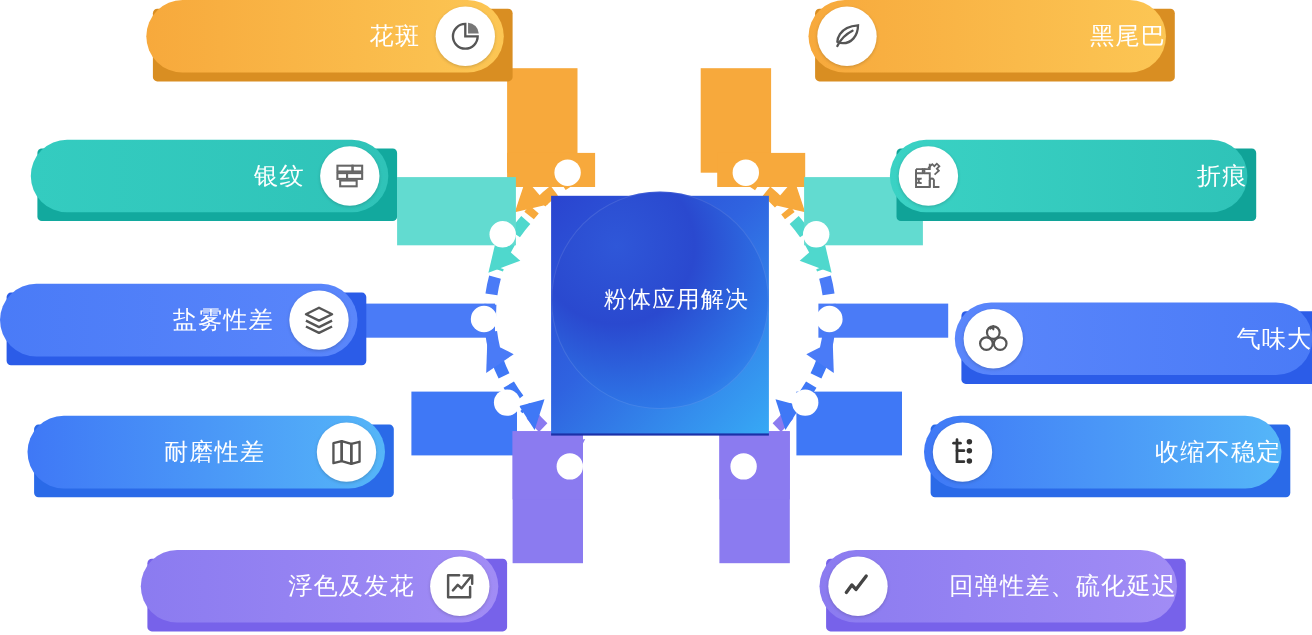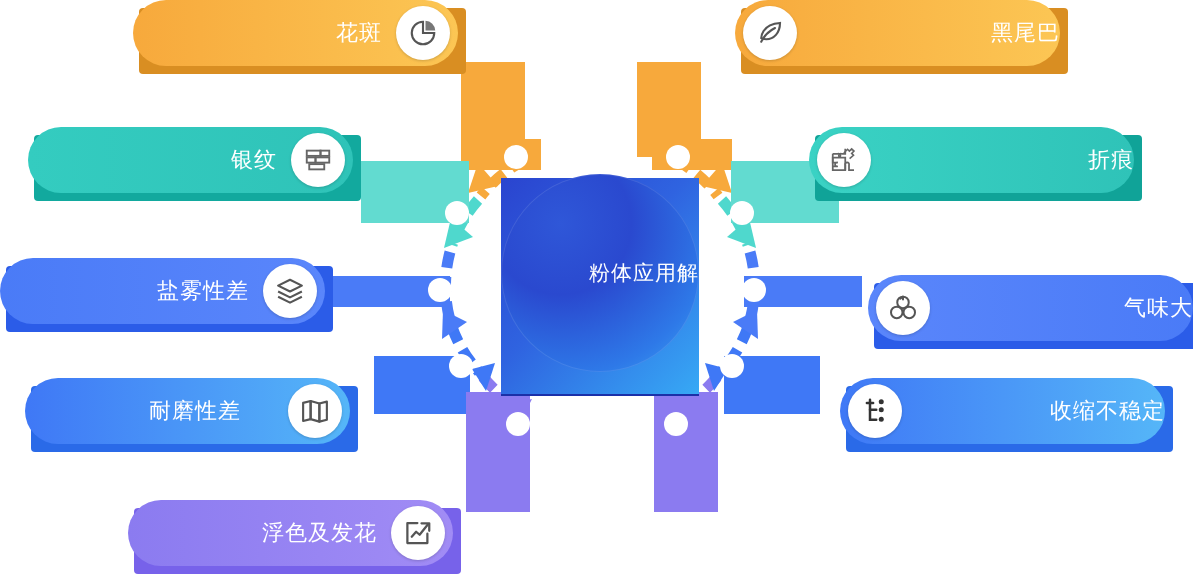--- a/index.html
+++ b/index.html
@@ -24,21 +24,20 @@
     position:absolute;left:501px;top:174px;width:198px;height:198px;
     border-radius:50%;
     background:radial-gradient(circle at 30% 25%,#2f57d8 0%,#2a49cf 35%,#2e79e8 75%,#3aa6f3 100%);
     box-shadow:inset 0 0 0 1px rgba(255,255,255,0.10);
   }
   .center-label{
     position:absolute;left:501px;top:174px;width:228px;height:198px;
     display:flex;flex-direction:row;align-items:center;justify-content:center;
     color:#ffffff;font-size:21px;line-height:30px;letter-spacing:1px;
     text-align:center;
-    padding-left:40px;
   }
 
   
   .pill{
     position:absolute;height:66px;border-radius:33px;
     display:flex;align-items:center;
     box-sizing:border-box;
   }
   .pill .shadow-bar{
     position:absolute;left:6px;right:-8px;top:8px;bottom:-8px;border-radius:4px;
@@ -271,14 +270,25 @@
       <span class="icon-circle">
         <svg width="30" height="30" viewBox="0 0 24 24" fill="none" stroke="#555" stroke-width="1.8" stroke-linecap="round" stroke-linejoin="round">
           <path d="M19.5 12.5v7.5H3.5V4h8"></path>
           <path d="M7 15l3.5-4 2.8 2.4L20 5"></path>
           <path d="M14.8 4.2H21v6"></path>
         </svg>
       </span>
     </div>
   </div>
 
+  <div class="pill right" id="p9" style="left: 745px; top: 500px; width: 325px;">
+    <div class="shadow-bar" style="background: rgb(119, 98, 234);"></div>
+    <div class="body" style="background: linear-gradient(to left, rgb(161, 140, 245), rgb(139, 123, 240));">
+      <span class="icon-circle">
+        <svg width="30" height="30" viewBox="0 0 24 24" fill="none" stroke="#444" stroke-width="2.4" stroke-linecap="round" stroke-linejoin="round">
+          <path d="M3.5 16.5 7.5 11l3 3.3L18 4.5"></path>
+        </svg>
+      </span>
+      <span class="label">回弹性差、硫化延迟</span>
+    </div>
+  </div>
 
 </div>
 
 </body></html>

